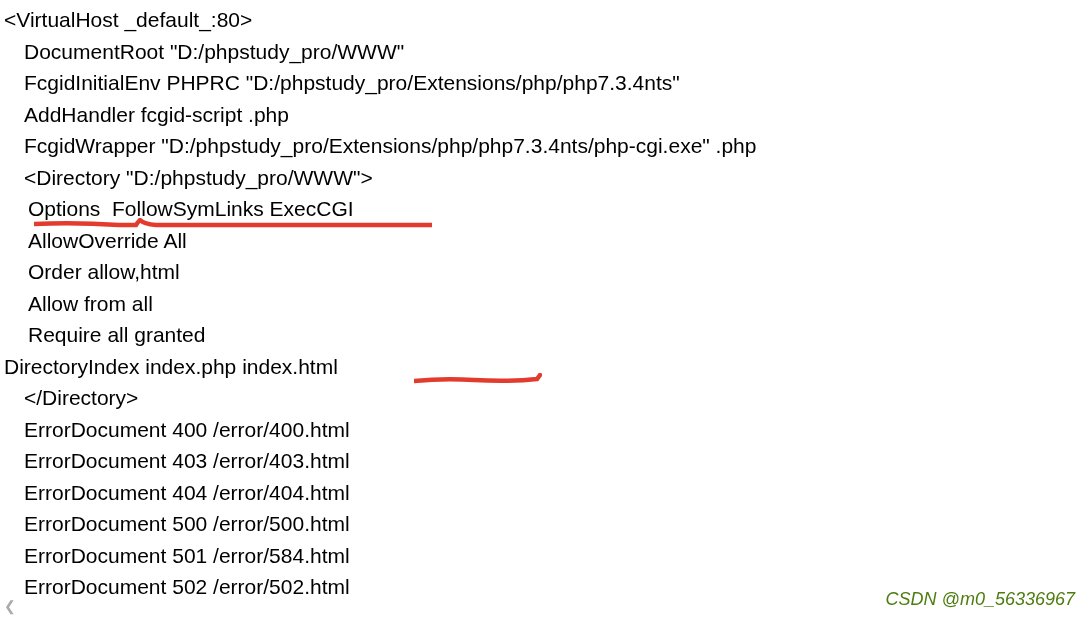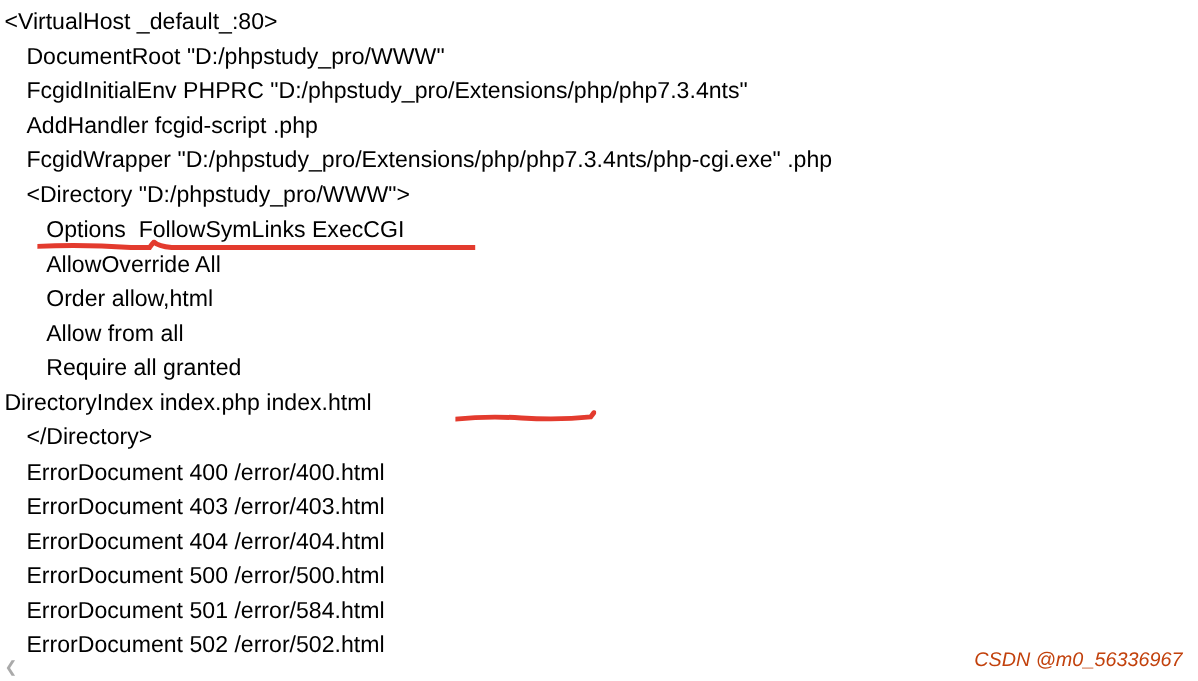--- a/index.html
+++ b/index.html
@@ -10,21 +10,21 @@
       color: #000;
       padding: 4px 0 0 0;
       line-height: 1.5;
       position: relative;
       width: 1089px;
       height: 619px;
       overflow: hidden;
     }
     .line { white-space: pre; padding-left: 4px; }
     .indent1 { padding-left: 24px; }
-    .indent2 { padding-left: 42px; }
+    .indent2 { padding-left: 28px; }
     .indent3 { }
     .red-under1 {
       position: absolute;
       left: 34px;
       top: 218px;
       width: 398px;
       height: 14px;
       pointer-events: none;
     }
     .red-under2 {
@@ -32,21 +32,21 @@
       left: 414px;
       top: 373px;
       width: 128px;
       height: 14px;
       pointer-events: none;
     }
     .watermark {
       position: absolute;
       right: 14px;
       bottom: 6px;
-      color: #c2410c;
+      color: #4d7c0f;
       font-size: 18px;
       font-style: italic;
       font-family: "Segoe UI", Arial, sans-serif;
     }
     .scroll-arrow {
       position: absolute;
       left: 4px;
       bottom: 2px;
       color: #aaa;
       font-size: 14px;

